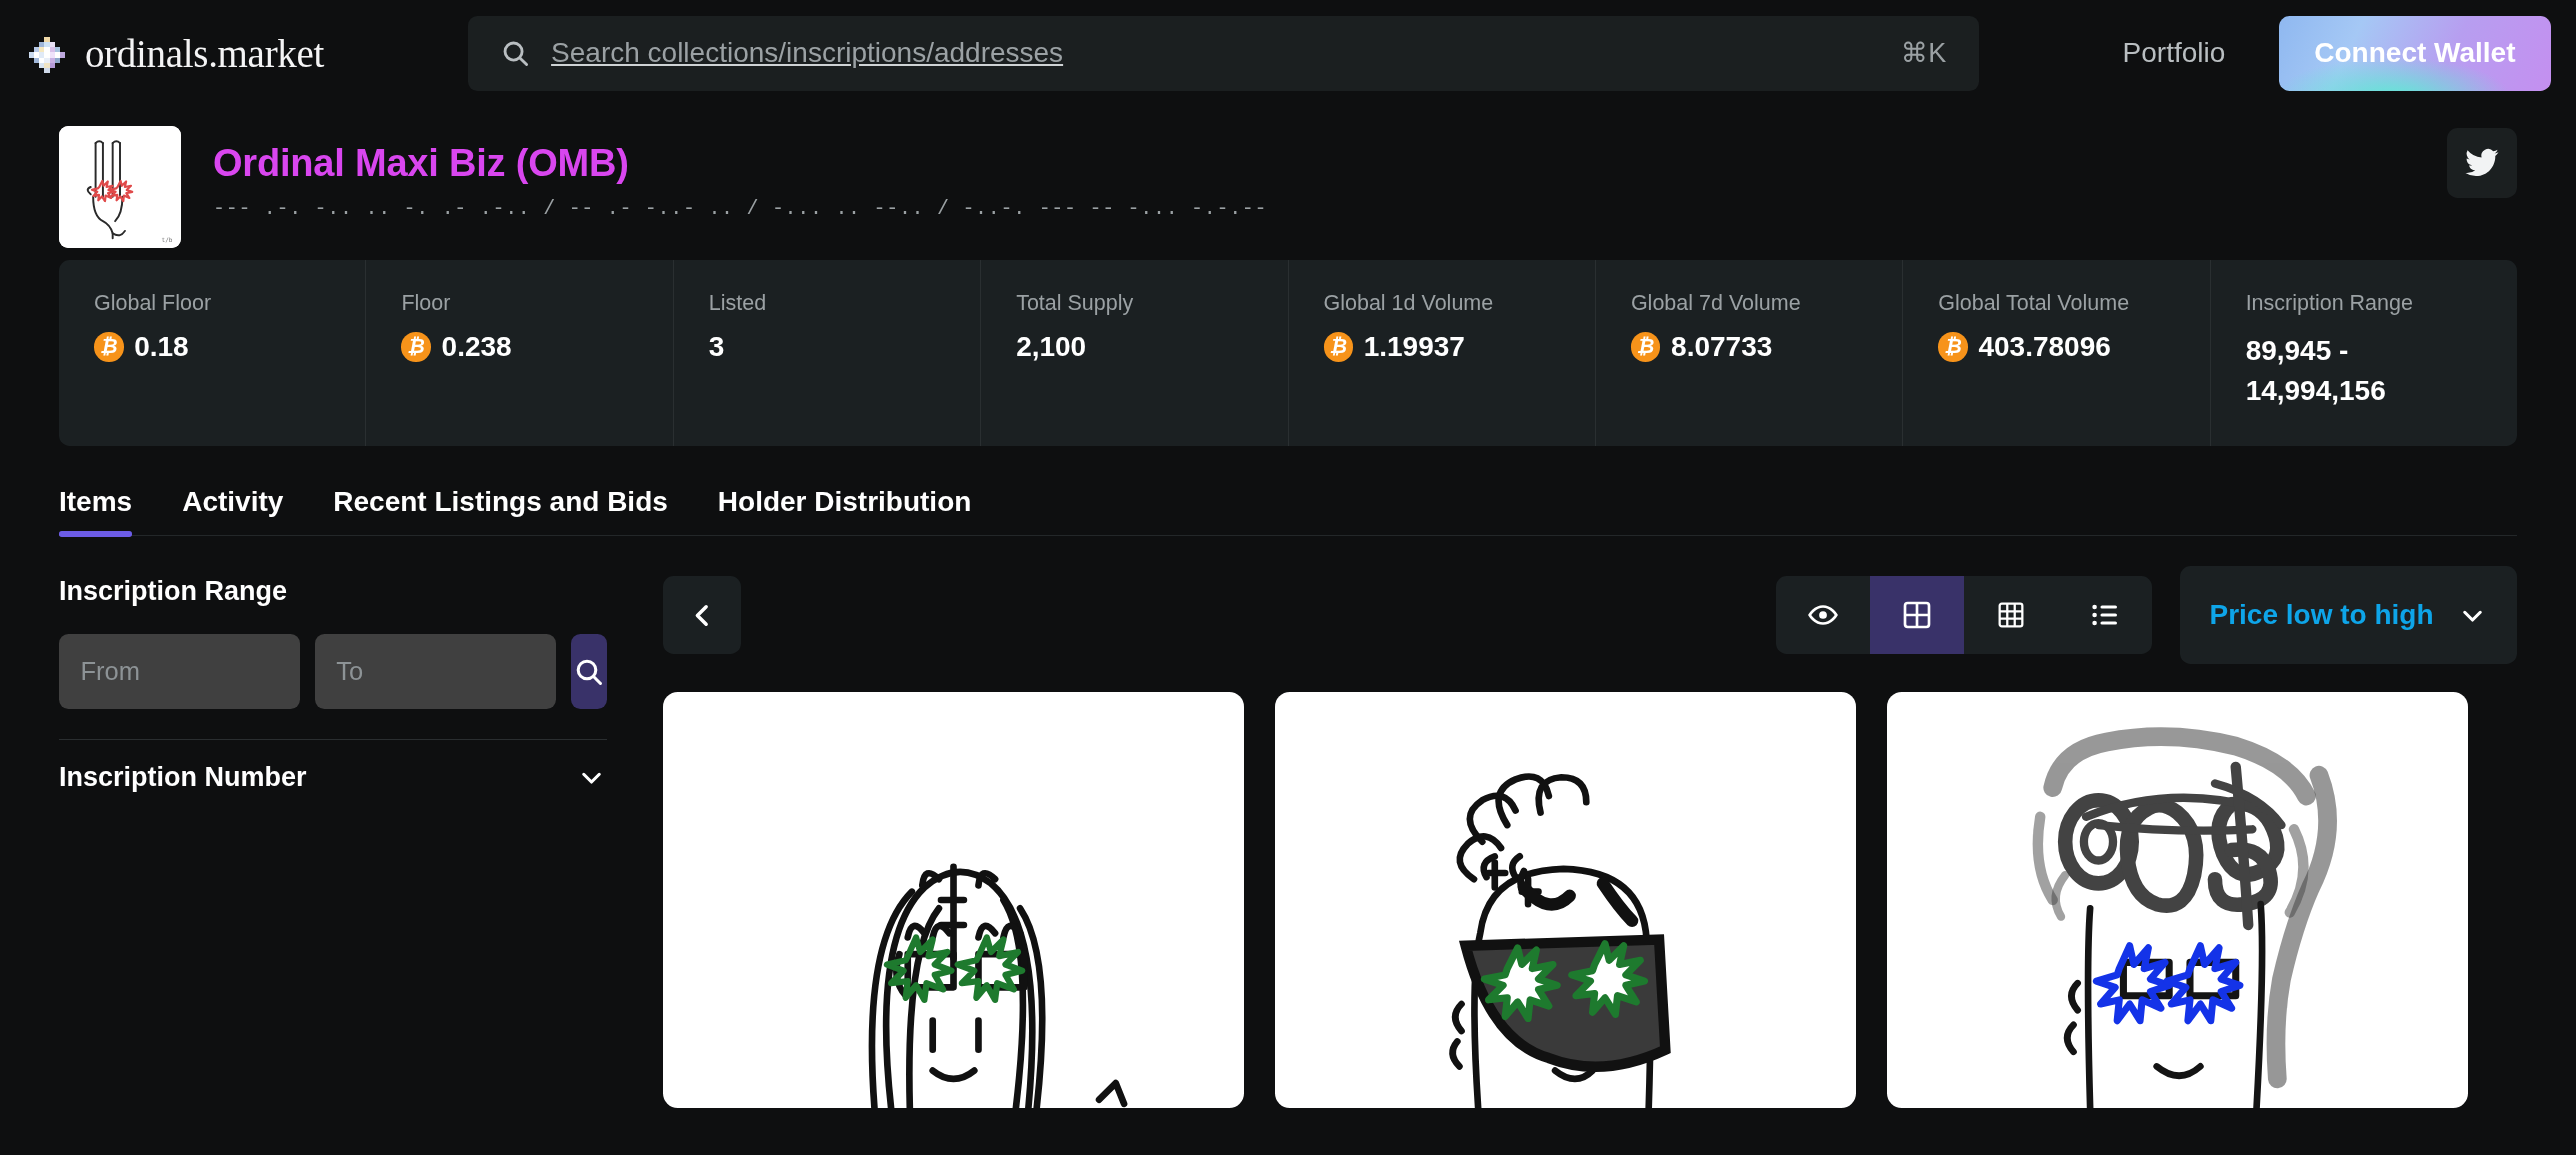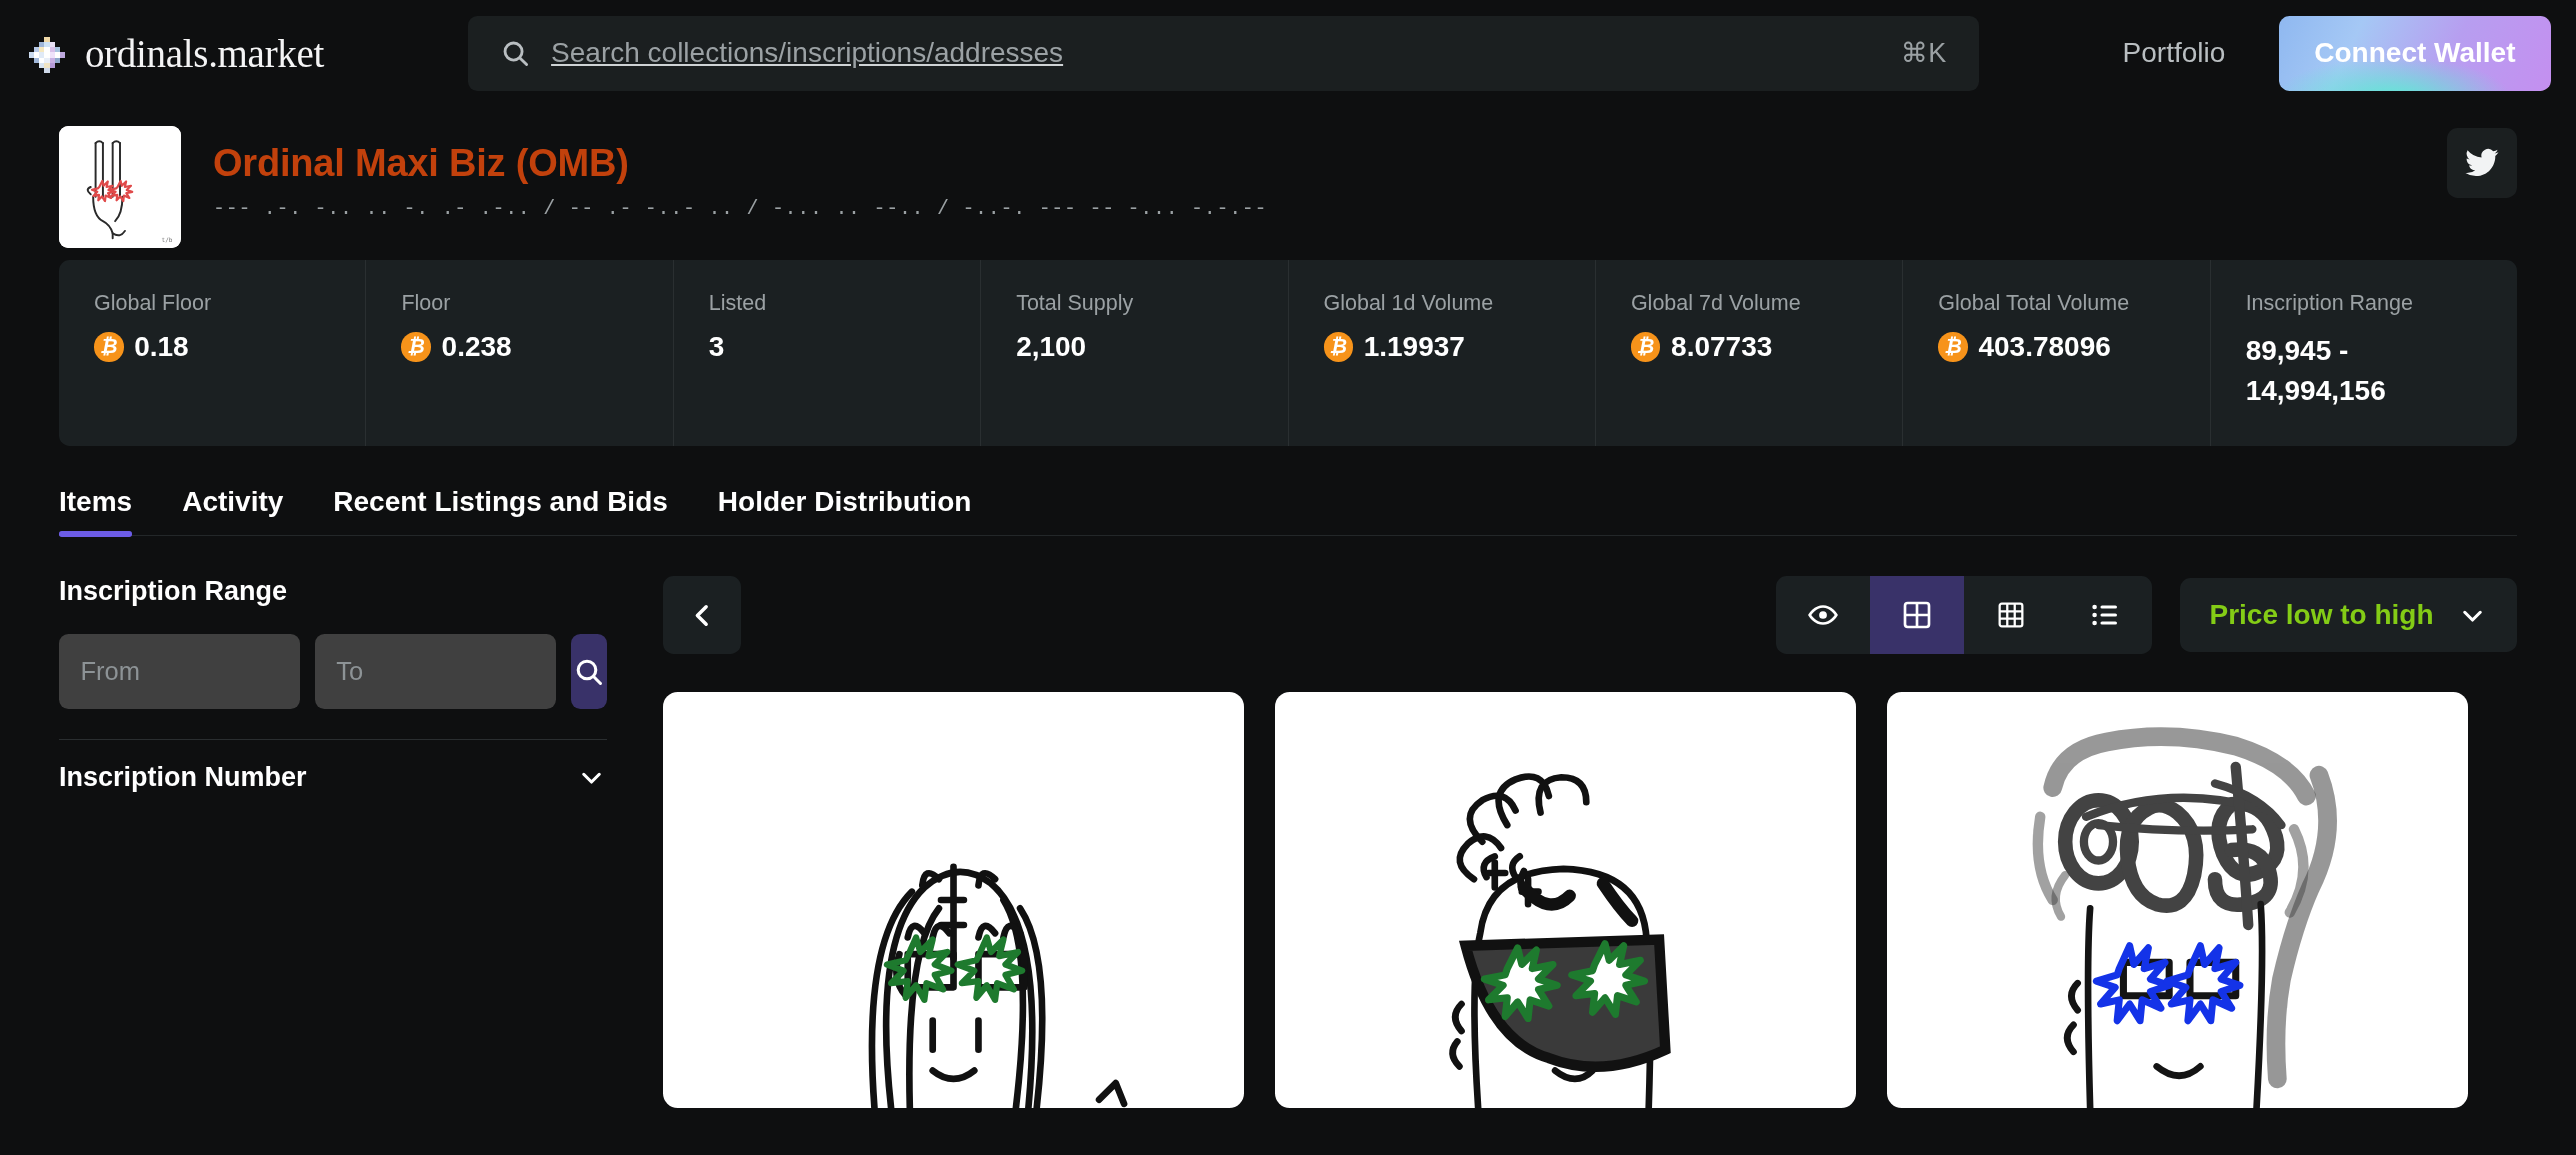--- a/index.html
+++ b/index.html
@@ -131,21 +131,21 @@
     background: #ffffff;
     flex: 0 0 auto;
     overflow: hidden;
   }
 
   .coll-text { margin-left: 32px; padding-top: 16px; }
 
   .coll-title {
     font-size: 38px;
     font-weight: bold;
-    color: #c2410c;
+    color: #d946ef;
     letter-spacing: -0.2px;
     white-space: nowrap;
   }
 
   .coll-sub {
     margin-top: 12px;
     font-size: 20px;
     color: #9ba1a4;
     letter-spacing: 0.7px;
     white-space: nowrap;
@@ -345,33 +345,33 @@
     background: transparent;
     border: none;
     display: flex;
     align-items: center;
     justify-content: center;
     cursor: pointer;
   }
   .view-btn.active { background: #393269; }
 
   .sort-btn {
-    height: 74px;
+    height: 98px;
     background: #1b2022;
     border: none;
     border-radius: 10.7px;
     padding: 0 29.5px;
     display: flex;
     align-items: center;
     gap: 23px;
     cursor: pointer;
     font-family: "Liberation Sans", sans-serif;
     font-size: 28px;
     font-weight: bold;
-    color: #84cc16;
+    color: #0ea5e9;
     white-space: nowrap;
   }
 
   .card-grid {
     margin-top: 38px;
     display: flex;
     gap: 31px;
   }
 
   .card {

